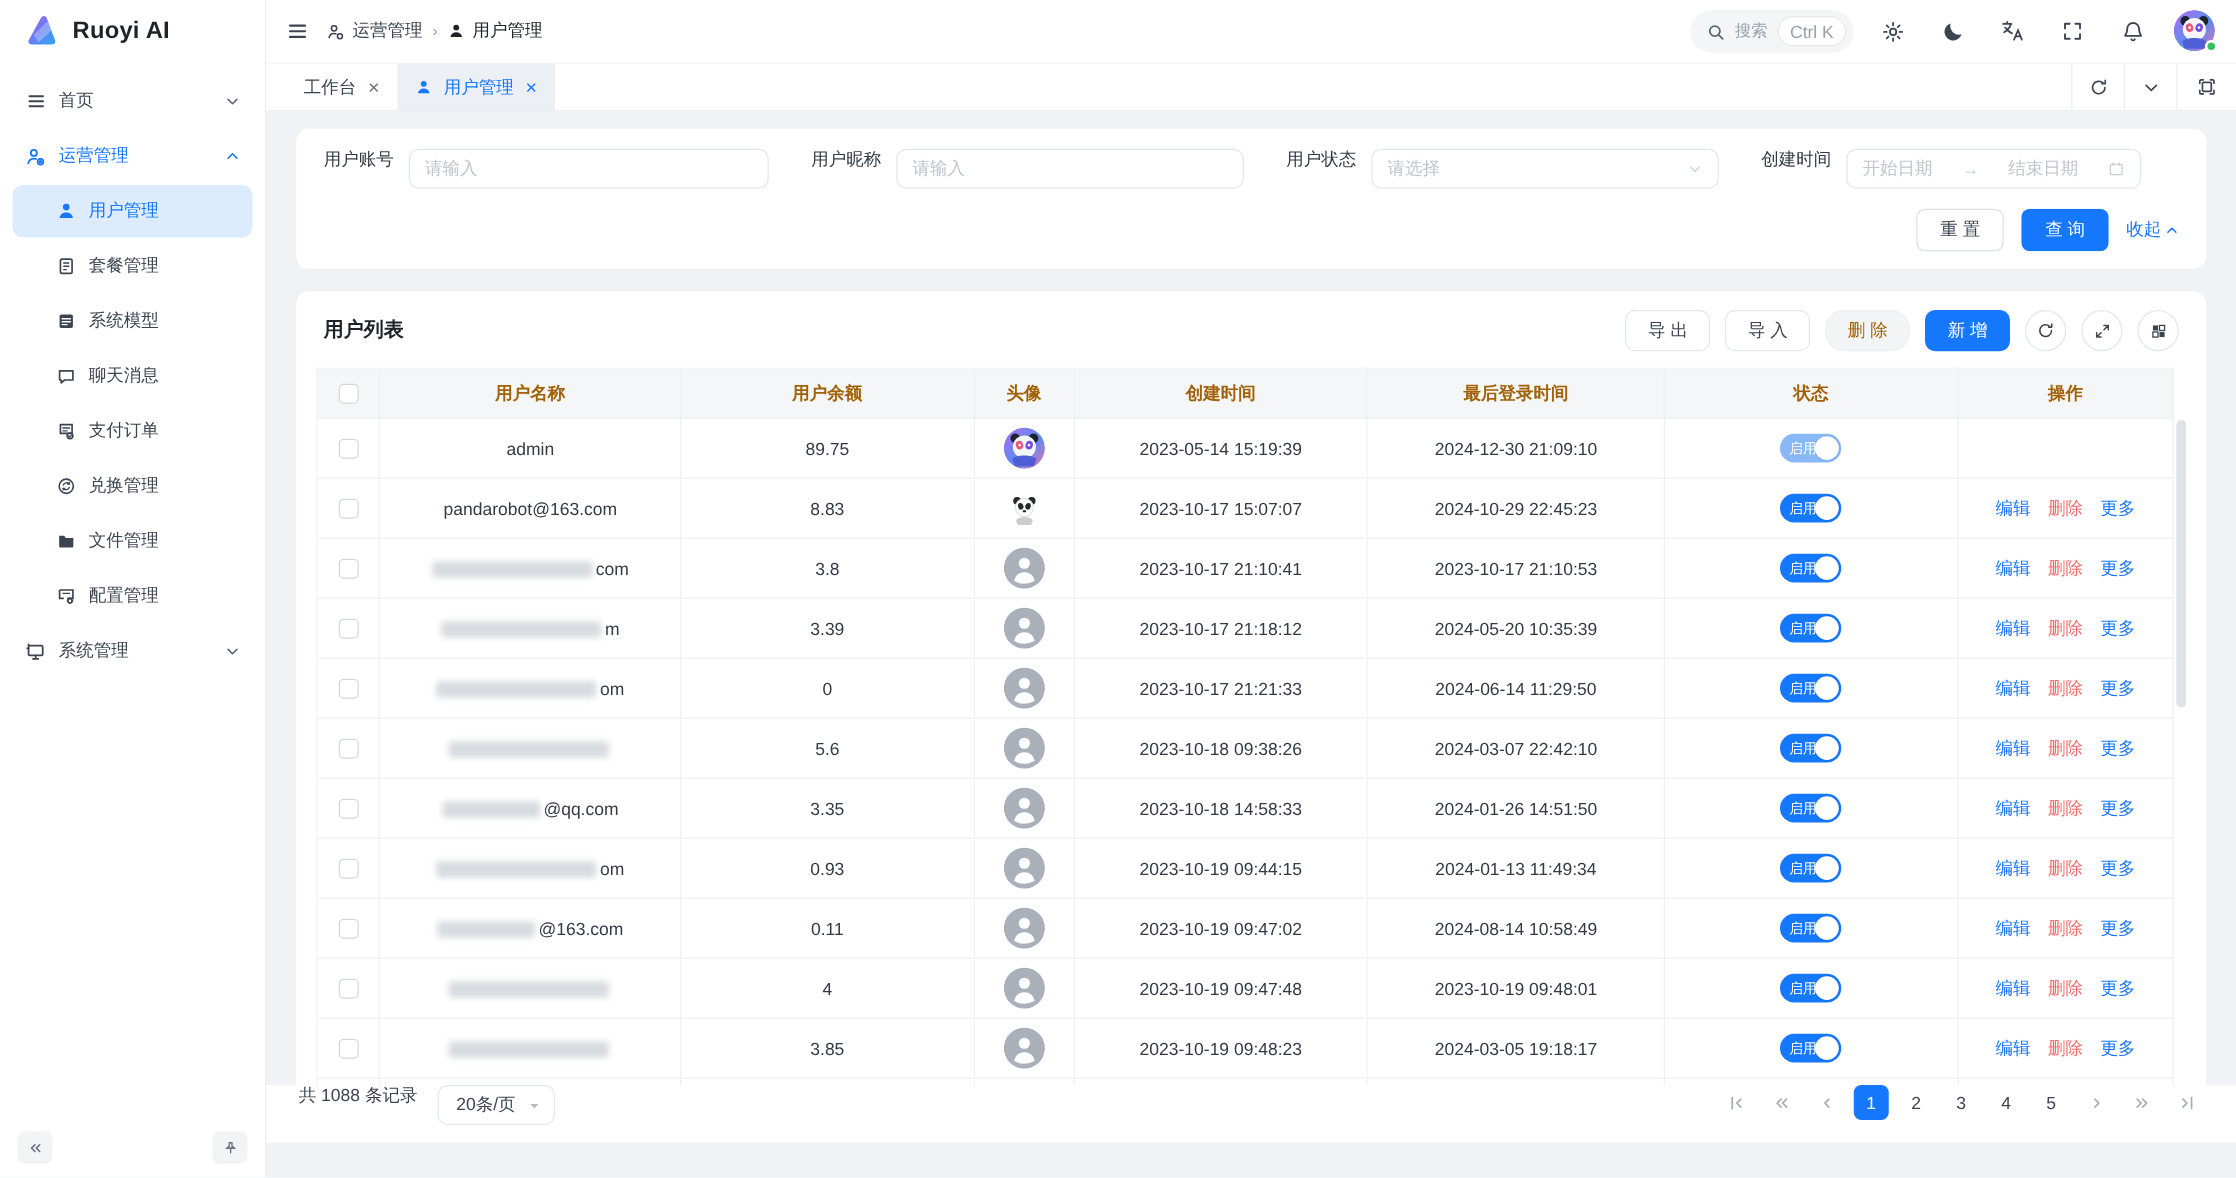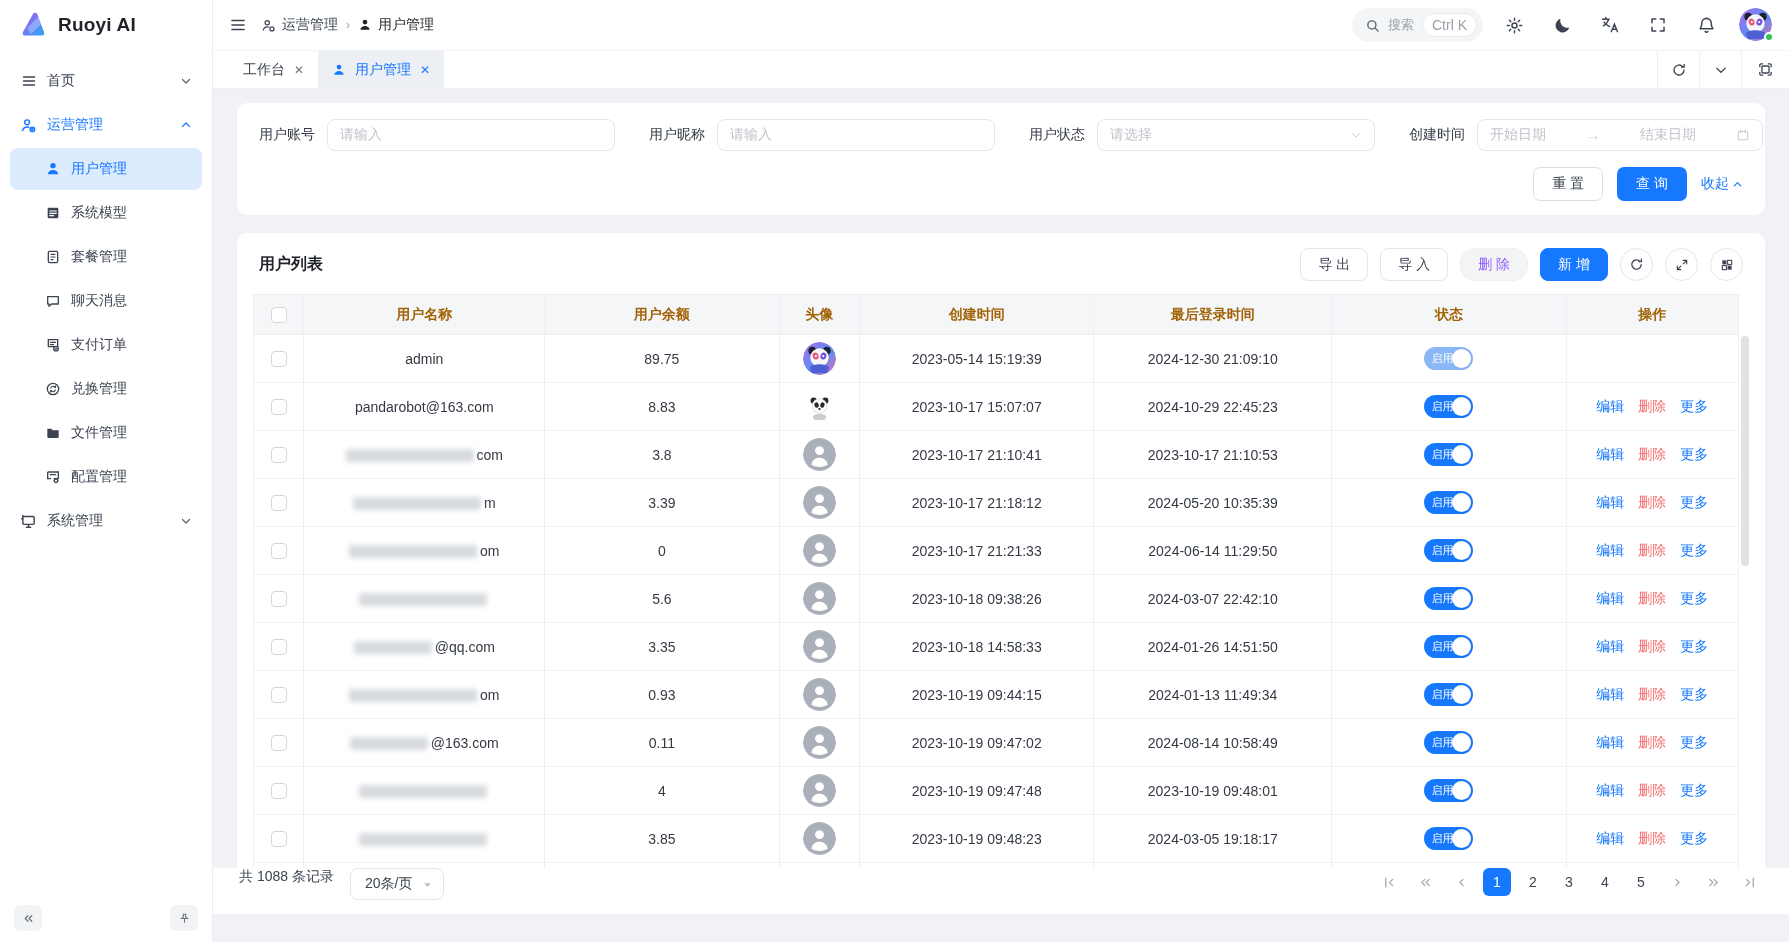--- a/index.html
+++ b/index.html
@@ -45,41 +45,41 @@
   .tab.active { background:#eceff4; color:#1677ff; }
   .tab.active .x { color:#1677ff; }
   .tab-right { margin-left:auto; display:flex; align-items:stretch; }
   .tab-ctl { width:42px; display:flex; align-items:center; justify-content:center; color:#3c4452; border-left:1px solid #eceef1; cursor:pointer; }
 
   .content { flex:1; display:flex; flex-direction:column; overflow:hidden; }
 
   
   .filter-card { margin:14px 24px 0; background:#fff; border-radius:10px; padding:16px 22px 14px; }
   .filter-row { display:flex; align-items:center; gap:34px; }
-  .field { display:flex; align-items:center; gap:12px; }
+  .field { display:flex; gap:12px; }
   .field label { color:#333a45; white-space:nowrap; }
   .inp { height:32px; border:1px solid #e3e6ea; border-radius:8px; display:flex; align-items:center; padding:0 12px; color:#c0c4cc; font-size:14px; background:#fff; }
   .inp.text { width:288px; }
   .inp.text2 { width:278px; }
   .inp.select { width:278px; justify-content:space-between; cursor:pointer; }
-  .inp.range { width:286px; justify-content:space-between; gap:8px; }
+  .inp.range { width:236px; justify-content:space-between; gap:8px; }
   .inp .cal, .inp .car { color:#c8ccd3; display:flex; }
   .btns-row { display:flex; justify-content:flex-end; align-items:center; gap:14px; margin-top:16px; }
   .btn { height:32px; padding:16px 18px; border-radius:7px; font-size:14px; display:inline-flex; align-items:center; justify-content:center; cursor:pointer; border:1px solid transparent; }
   .btn.plain { background:#fff; border-color:#dcdfe4; color:#3c4452; }
   .btn.primary { background:#1677ff; color:#fff; }
   .collapse-link { color:#1677ff; display:flex; align-items:center; gap:3px; cursor:pointer; font-size:14px; }
 
   
   .table-card { flex:1; margin:18px 24px 0; background:#fff; border-radius:10px 10px 0 0; padding:0 16px; overflow:hidden; position:relative; display:flex; flex-direction:column; }
   .card-head { display:flex; align-items:center; padding:15px 6px 13px; }
   .card-title { font-size:16px; font-weight:bold; color:#1f2329; }
   .toolbar { margin-left:auto; display:flex; align-items:center; gap:12px; }
   .tb-btn { height:33px; padding:0 17px; border-radius:8px; border:1px solid #e3e6ea; background:#fff; color:#3c4452; font-size:14px; display:inline-flex; align-items:center; cursor:pointer; }
-  .tb-btn.disabled { background:#f3f4f6; color:#8b5cf6; border-color:#eef0f2; cursor:default;border-radius:15px; }
+  .tb-btn.disabled { background:#f3f4f6; color:#a16207; border-color:#eef0f2; cursor:default;border-radius:15px; }
   .tb-btn.primary { background:#1677ff; border-color:#1677ff; color:#fff; }
   .circ { width:33px; height:33px; border-radius:50%; border:1px solid #e3e6ea; display:flex; align-items:center; justify-content:center; color:#3c4452; cursor:pointer; }
   .tbl-wrap { flex:1; overflow:hidden; position:relative; }
   table { width:calc(100% - 10px); border-collapse:collapse; table-layout:fixed; }
   th, td { border:1px solid #eef0f3; text-align:center; font-weight:normal; }
   thead th { background:#f5f6f8; height:40px; font-weight:bold; color:#a16207; font-size:14px;margin-top:29px; }
   tbody td { height:48px; color:#333a45; font-size:14px; background:#fff; }
   .cb { width:16px; height:16px; border:1px solid #d4d7dc; border-radius:4px; display:inline-block; background:#fff; cursor:pointer; vertical-align:middle; }
   .redact { display:inline-block; height:13px; border-radius:2px; background:#d7dade; filter:blur(2.5px); vertical-align:middle; margin-right:3px; }
   .av { width:33px; height:33px; border-radius:50%; display:inline-block; vertical-align:middle; overflow:hidden; }
@@ -169,35 +169,35 @@
             <span class="nav-ic">
               <svg width="16" height="16" viewBox="0 0 24 24" fill="currentColor">
                 <circle cx="12" cy="7" r="4"></circle>
                 <path d="M4 20c.9-4.5 4-6.5 8-6.5s7.1 2 8 6.5z"></path>
               </svg>
             </span>
             <span>用户管理</span>
           </div>
           <div class="nav-row">
             <span class="nav-ic">
+              <svg width="16" height="16" viewBox="0 0 24 24" fill="none" stroke="currentColor" stroke-width="2">
+                <rect x="5" y="3.5" width="14" height="17" rx="2"></rect>
+                <path d="M9 8h6M9 12h6M9 16h3" stroke-width="1.7" stroke-linecap="round"></path>
+              </svg>
+            </span>
+            <span>套餐管理</span>
+          </div>
+          <div class="nav-row">
+            <span class="nav-ic">
               <svg width="16" height="16" viewBox="0 0 24 24">
                 <rect x="4" y="4" width="16" height="16" rx="2" fill="currentColor"></rect>
                 <path d="M7 9h10M7 12.5h10M7 16h6" stroke="#fff" stroke-width="1.7" stroke-linecap="round"></path>
               </svg>
             </span>
             <span>系统模型</span>
-          </div>
-          <div class="nav-row">
-            <span class="nav-ic">
-              <svg width="16" height="16" viewBox="0 0 24 24" fill="none" stroke="currentColor" stroke-width="2">
-                <rect x="5" y="3.5" width="14" height="17" rx="2"></rect>
-                <path d="M9 8h6M9 12h6M9 16h3" stroke-width="1.7" stroke-linecap="round"></path>
-              </svg>
-            </span>
-            <span>套餐管理</span>
           </div>
           <div class="nav-row">
             <span class="nav-ic">
               <svg width="16" height="16" viewBox="0 0 24 24" fill="none" stroke="currentColor" stroke-width="2" stroke-linejoin="round">
                 <path d="M4 5.5h16v11H10l-4 3.5v-3.5H4z"></path>
               </svg>
             </span>
             <span>聊天消息</span>
           </div>
           <div class="nav-row">

